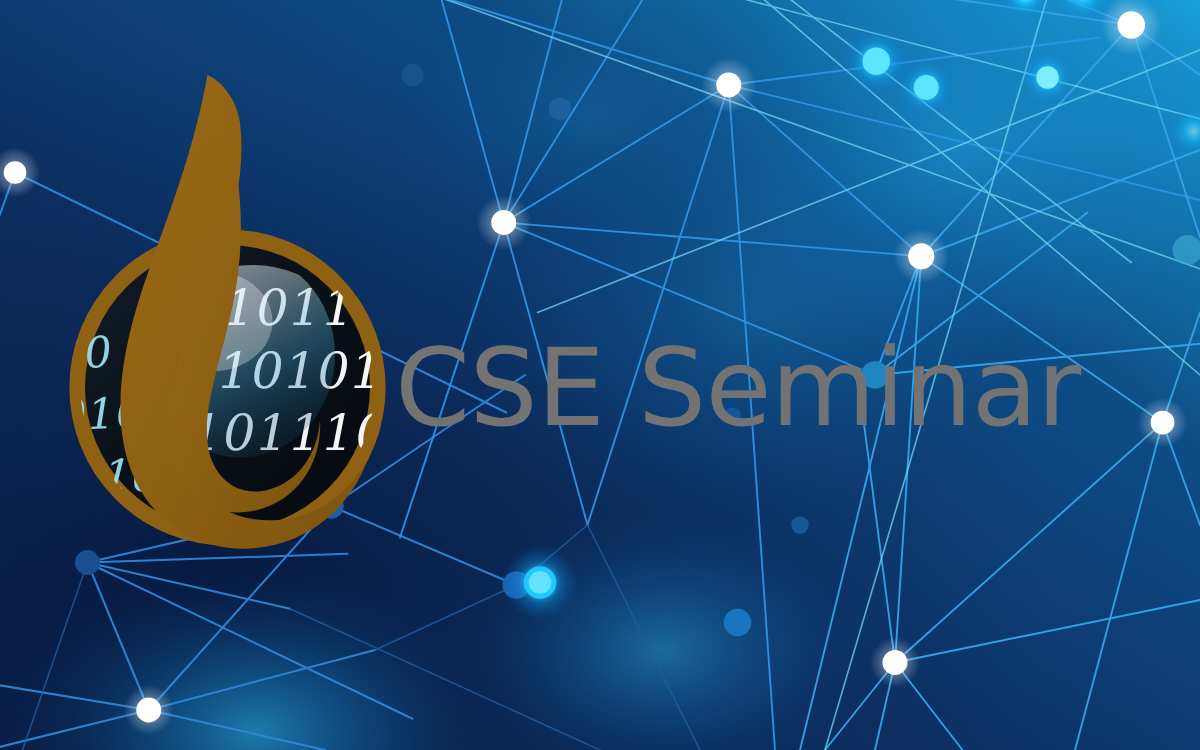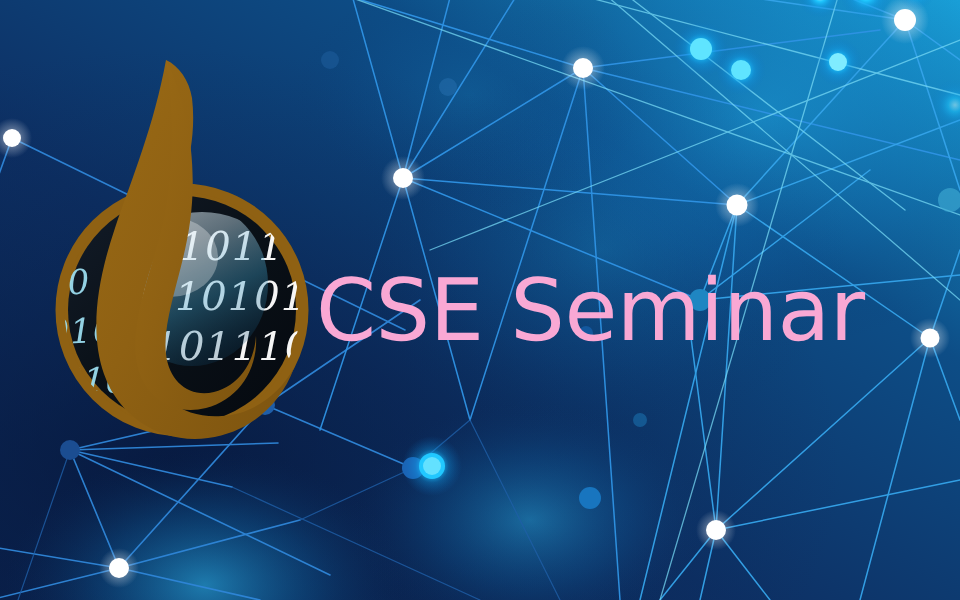--- a/index.html
+++ b/index.html
@@ -30,21 +30,21 @@
     display: block;
   }
   #title {
     position: absolute;
     left: 316px;
     top: 262px;
     font-family: "DejaVu Sans", sans-serif;
     font-size: 86px;
     font-weight: 400;
     letter-spacing: -0.5px;
-    color: #f9a8d4;
+    color: #737373;
     white-space: nowrap;
     line-height: 1.15;
     text-rendering: geometricPrecision;
   }
 </style>
 </head>
 <body>
 
 <div id="stage">
 

